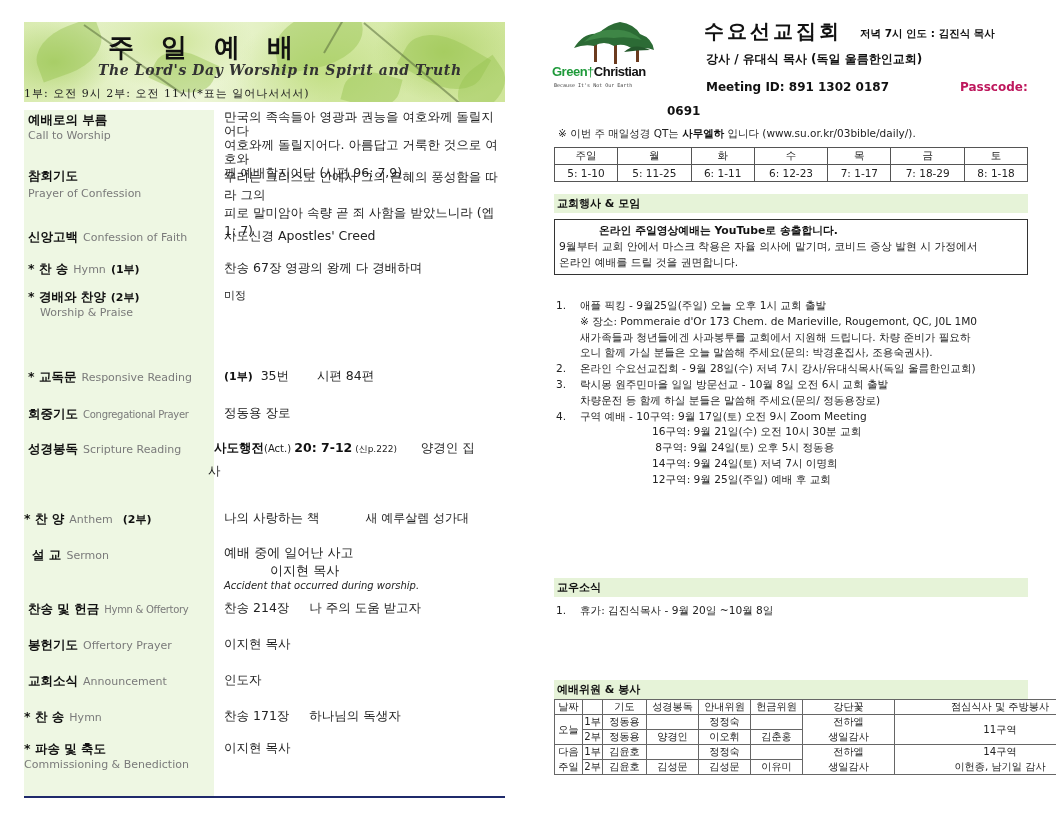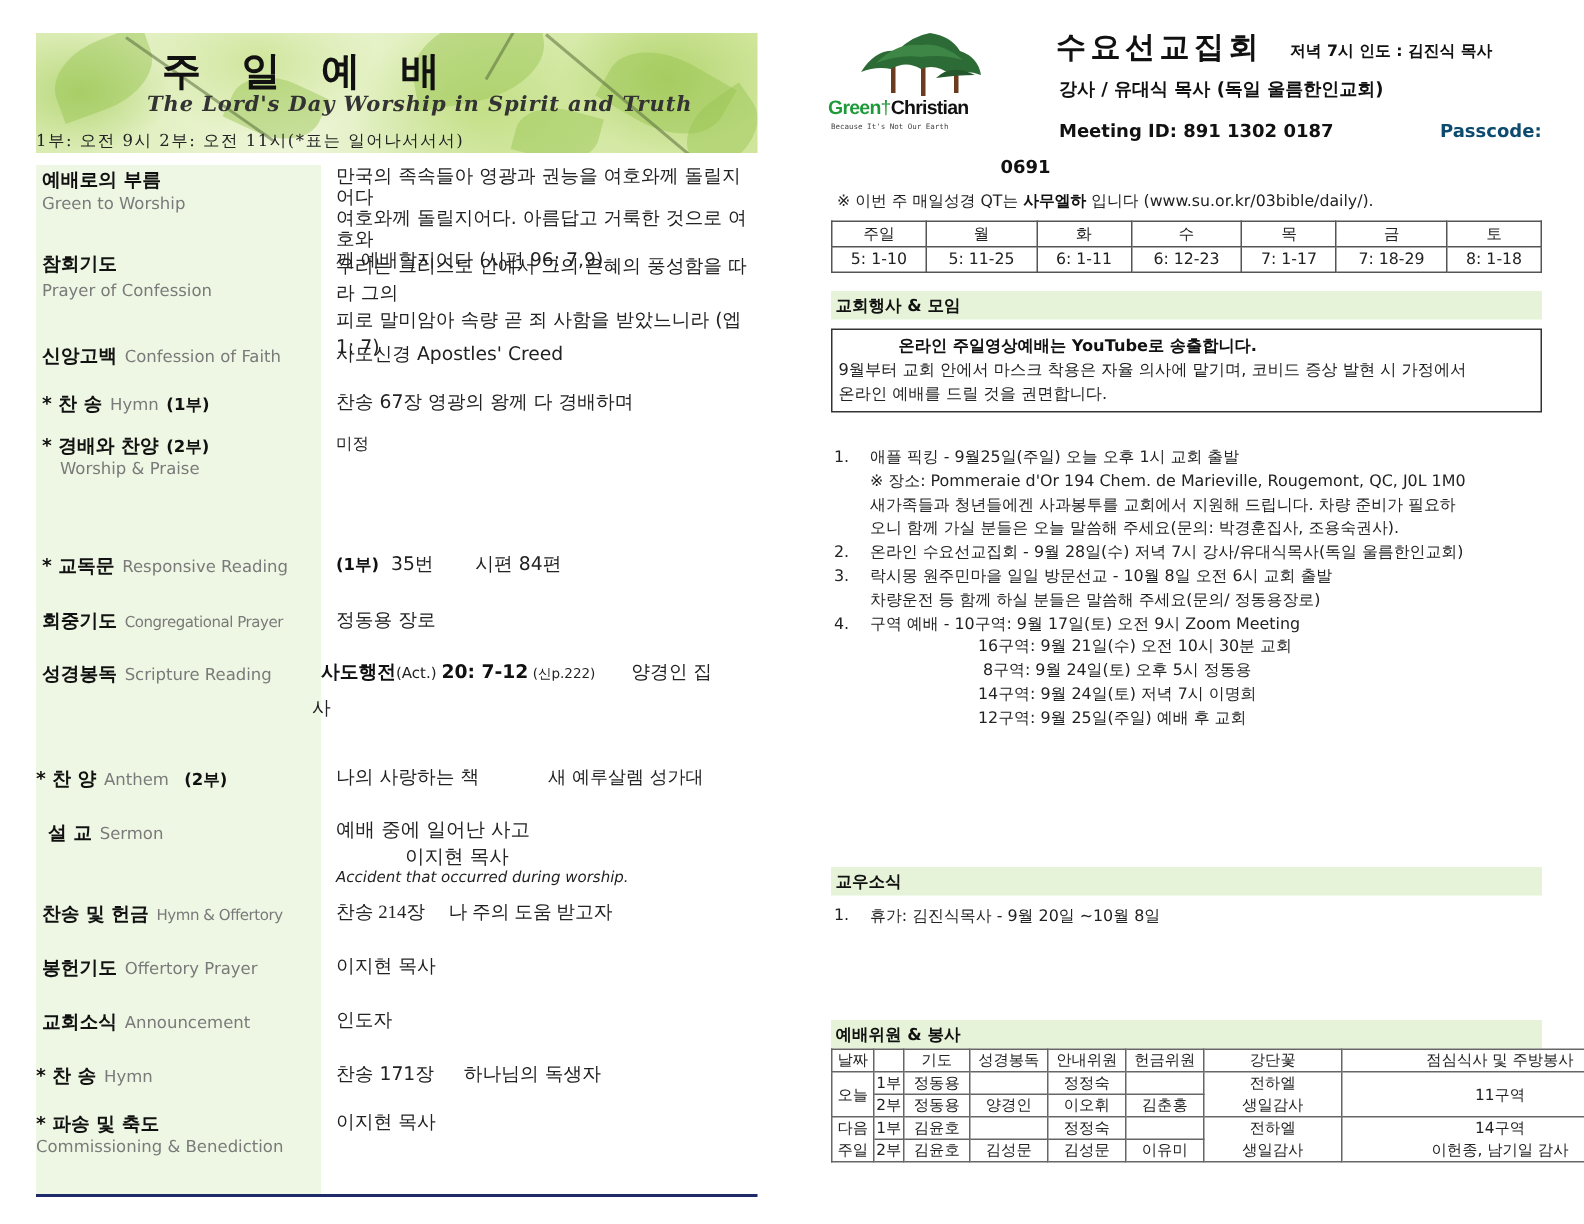--- a/index.html
+++ b/index.html
@@ -52,21 +52,21 @@
   .logo .word { position: absolute; left: 0; top: 44px; font-family: "Liberation Sans", sans-serif; font-weight: bold; font-size: 13px; letter-spacing: -0.5px; white-space: nowrap; }
   .logo .word .g { color: #1e9a3a; }
   .logo .word .cross { color: #1e9a3a; font-weight: normal; }
   .logo .word .c { color: #111; }
   .logo .tag { position: absolute; left: 2px; top: 62px; font-size: 5px; font-family: "DejaVu Sans Mono", monospace; color: #444; white-space: nowrap; }
 
   .wed-title { position: absolute; left: 152px; top: 18px; font-size: 20px; font-weight: bold; letter-spacing: 3px; color: #111; }
   .wed-meta { position: absolute; left: 308px; top: 27px; font-size: 10.5px; font-weight: bold; color: #111; white-space: nowrap; }
   .wed-speaker { position: absolute; left: 154px; top: 51px; font-size: 12px; font-weight: bold; color: #111; white-space: nowrap; }
   .wed-meeting { position: absolute; left: 154px; top: 80px; font-size: 12px; font-weight: bold; color: #111; white-space: nowrap; }
-  .wed-pass-label { position: absolute; left: 408px; top: 80px; font-size: 12px; font-weight: bold; color: #0c4a6e; }
+  .wed-pass-label { position: absolute; left: 408px; top: 80px; font-size: 12px; font-weight: bold; color: #be185d; }
   .wed-pass-val { position: absolute; left: 115px; top: 104px; font-size: 12px; font-weight: bold; color: #111; }
 
   .qt-note { position: absolute; left: 6px; top: 127px; font-size: 10.5px; color: #222; white-space: nowrap; }
   .qt-note b { color: #111; }
   table.qt { position: absolute; left: 2px; top: 147px; width: 474px; border-collapse: collapse; font-size: 10.5px; }
   table.qt td { border: 1px solid #555; text-align: center; height: 17px; color: #222; }
 
   .sec-head { position: absolute; left: 2px; width: 474px; height: 19px; background: #e6f3d8; font-weight: bold; font-size: 11px; color: #111; padding-left: 3px; line-height: 19px; }
   .notice-box { position: absolute; left: 2px; top: 219px; width: 474px; height: 56px; border: 1px solid #333; padding: 3px 4px; font-size: 10.8px; line-height: 16px; color: #222; }
   .notice-box .nb-title { font-weight: bold; color: #111; margin-left: 40px; }
@@ -102,21 +102,21 @@
     <div class="banner-sub">The Lord's Day Worship in Spirit and Truth</div>
     <div class="banner-times">1부: 오전  9시   2부: 오전  11시(*표는 일어나서서서)</div>
   </div>
 
   <div class="order" style="margin-top:8px;height:686px;">
     <div class="labelcol"></div>
 
     <div class="row" style="height:58px;">
       <div class="lab" style="padding-top:2px;">
         <div class="ko">예배로의 부름</div>
-        <div class="en">Green to Worship</div>
+        <div class="en">Call to Worship</div>
       </div>
       <div class="val small-val" style="padding-top:0;">
         <div>만국의 족속들아 영광과 권능을 여호와께 돌릴지어다</div>
         <div>여호와께 돌릴지어다. 아름답고 거룩한 것으로 여호와</div>
         <div>께 예배할지어다 (시편 96: 7,9)</div>
       </div>
     </div>
 
     <div class="row" style="height:50px;">
       <div class="lab">
@@ -179,21 +179,21 @@
         <div style="display:flex;font-size:13px;flex-direction:column;">
             <span>예배 중에 일어난 사고</span>
             <span style="margin-left:46px;">이지현 목사</span>
           </div>
         <div class="italic-sm">Accident that occurred during worship.</div>
       </div>
     </div>
 
     <div class="row" style="height:36px;align-items:center;">
       <div class="lab"><span class="ko">찬송 및 헌금</span> <span class="en-small">Hymn &amp; Offertory</span></div>
-      <div class="val" style="white-space:pre;font-family:Liberation Serif, serif;">찬송 214장     나 주의 도움 받고자</div>
+      <div class="val" style="white-space:pre;">찬송 214장     나 주의 도움 받고자</div>
     </div>
 
     <div class="row" style="height:36px;align-items:center;">
       <div class="lab"><span class="ko">봉헌기도</span> <span class="en">Offertory Prayer</span></div>
       <div class="val">이지현 목사</div>
     </div>
 
     <div class="row" style="height:36px;align-items:center;">
       <div class="lab"><span class="ko">교회소식</span> <span class="en">Announcement</span></div>
       <div class="val">인도자</div>
@@ -266,21 +266,21 @@
     <div class="nb-title">온라인 주일영상예배는 YouTube로 송출합니다.</div>
     <div>9월부터 교회 안에서 마스크 착용은 자율 의사에 맡기며, 코비드 증상 발현 시 가정에서</div>
     <div>온라인 예배를 드릴 것을 권면합니다.</div>
   </div>
 
   <div class="news">
     <div class="item">
         <span class="num">1.</span>
         <span class="txt">애플 픽킹 - 9월25일(주일)  오늘 오후 1시 교회 출발</span>
       </div>
-    <div class="indent">※ 장소: Pommeraie d'Or 194 Chem. de Marieville, Rougemont, QC,  J0L 1M0</div>
+    <div class="indent">※ 장소: Pommeraie d'Or 173 Chem. de Marieville, Rougemont, QC,  J0L 1M0</div>
     <div class="indent">새가족들과 청년들에겐 사과봉투를 교회에서 지원해 드립니다. 차량 준비가 필요하</div>
     <div class="indent">오니 함께 가실 분들은 오늘 말씀해 주세요(문의: 박경훈집사, 조용숙권사).</div>
     <div class="item">
         <span class="num">2.</span>
         <span class="txt">온라인 수요선교집회 - 9월 28일(수) 저녁 7시 강사/유대식목사(독일 울름한인교회)</span>
       </div>
     <div class="item">
         <span class="num">3.</span>
         <span class="txt">락시몽 원주민마을 일일 방문선교 - 10월 8일 오전 6시 교회 출발</span>
       </div>

